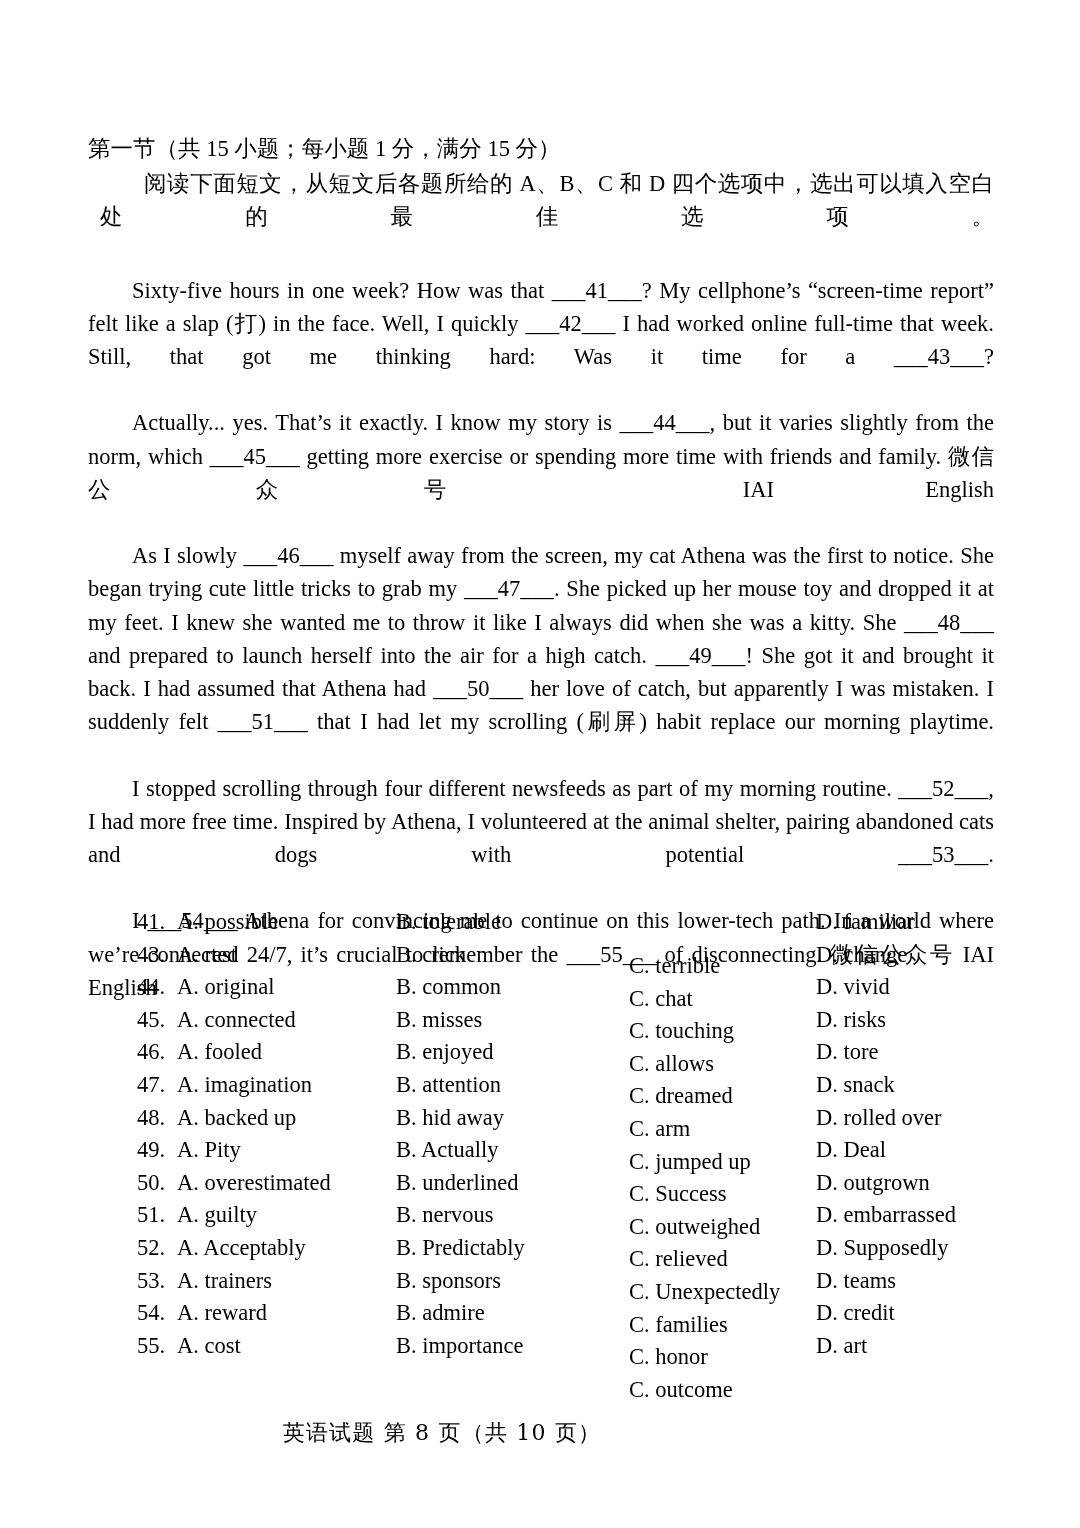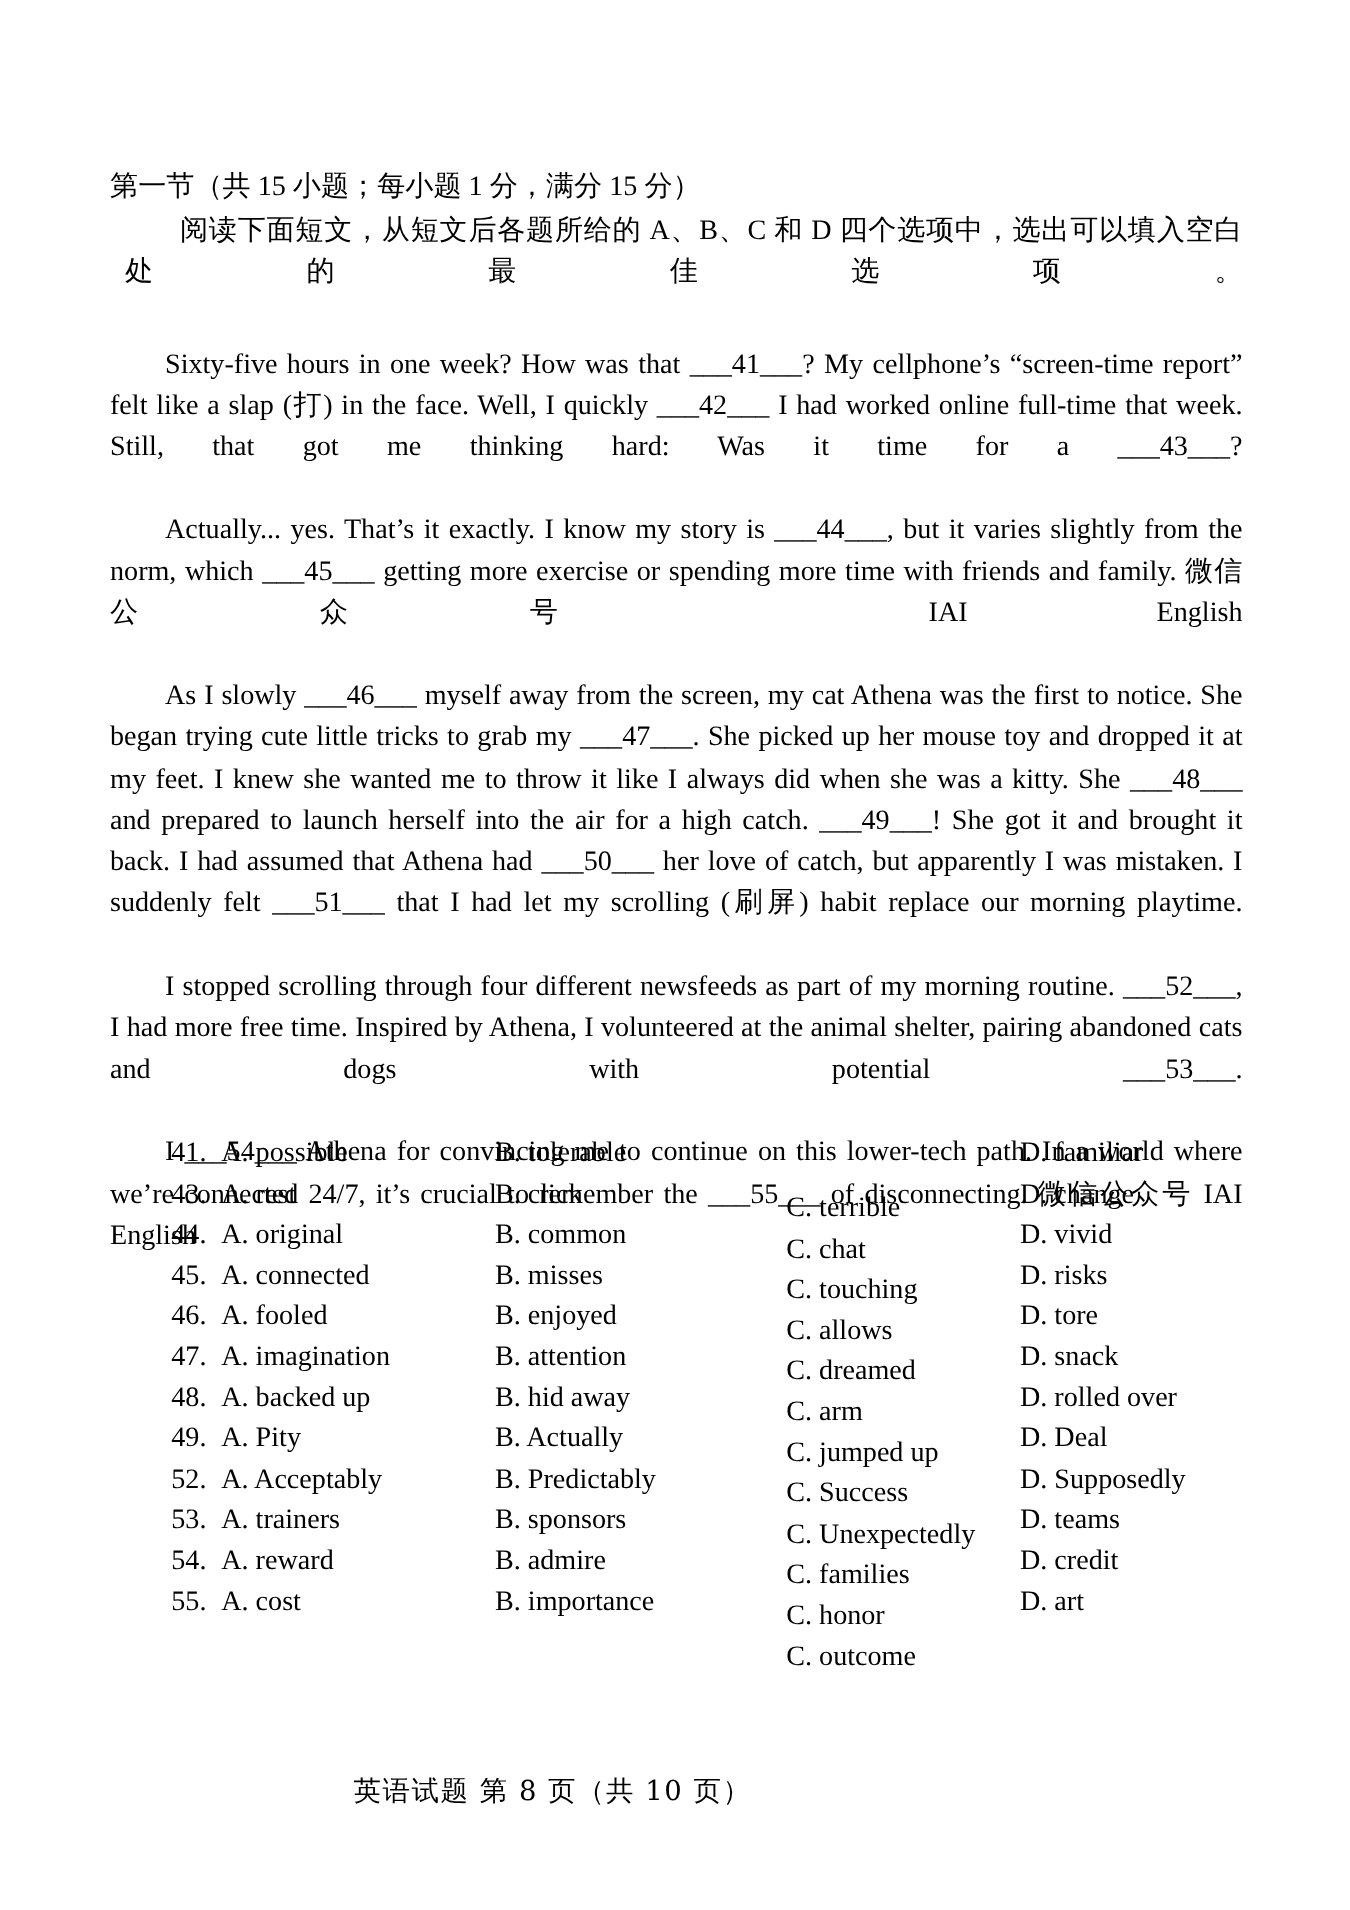--- a/index.html
+++ b/index.html
@@ -185,20 +185,34 @@
         <span class="opt-d">D. rolled over</span>
       </div>
       <div class="opt-row">
         <span class="opt-num">49.</span>
         <span class="opt-a">A. Pity</span>
         <span class="opt-b">B. Actually</span>
         <span class="opt-c">C. Success</span>
         <span class="opt-d">D. Deal</span>
       </div>
       <div class="opt-row">
+        <span class="opt-num">50.</span>
+        <span class="opt-a">A. overestimated</span>
+        <span class="opt-b">B. underlined</span>
+        <span class="opt-c">C. outweighed</span>
+        <span class="opt-d">D. outgrown</span>
+      </div>
+      <div class="opt-row">
+        <span class="opt-num">51.</span>
+        <span class="opt-a">A. guilty</span>
+        <span class="opt-b">B. nervous</span>
+        <span class="opt-c">C. relieved</span>
+        <span class="opt-d">D. embarrassed</span>
+      </div>
+      <div class="opt-row">
         <span class="opt-num">52.</span>
         <span class="opt-a">A. Acceptably</span>
         <span class="opt-b">B. Predictably</span>
         <span class="opt-c">C. Unexpectedly</span>
         <span class="opt-d">D. Supposedly</span>
       </div>
       <div class="opt-row">
         <span class="opt-num">53.</span>
         <span class="opt-a">A. trainers</span>
         <span class="opt-b">B. sponsors</span>

